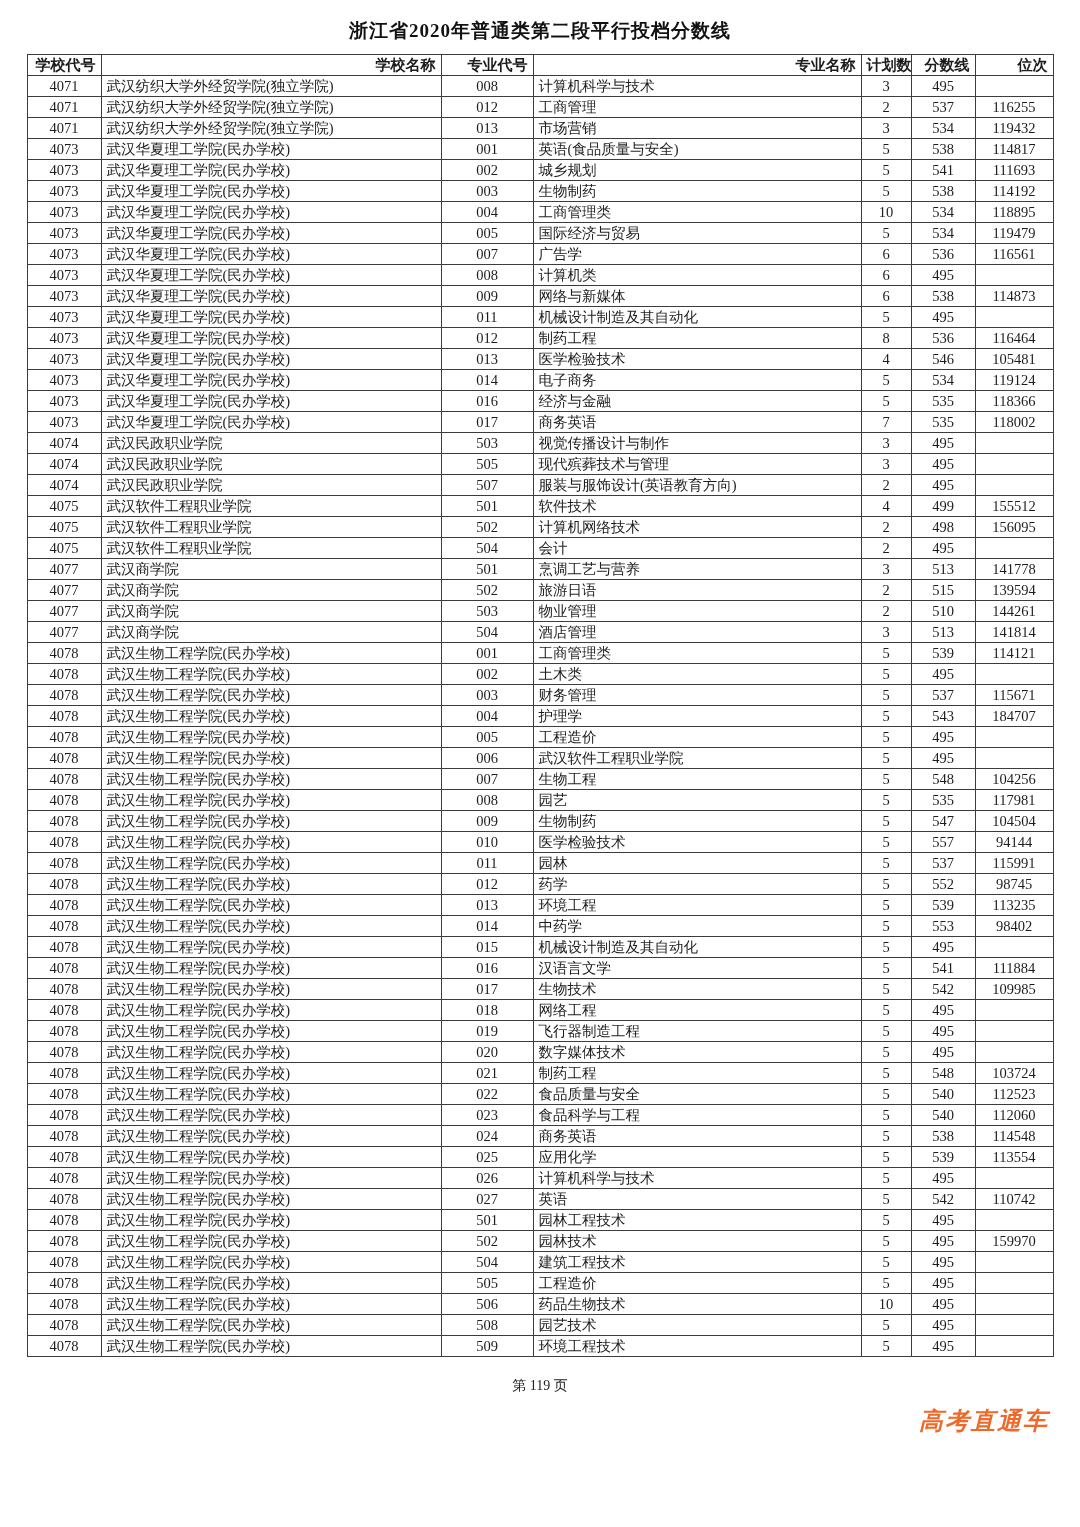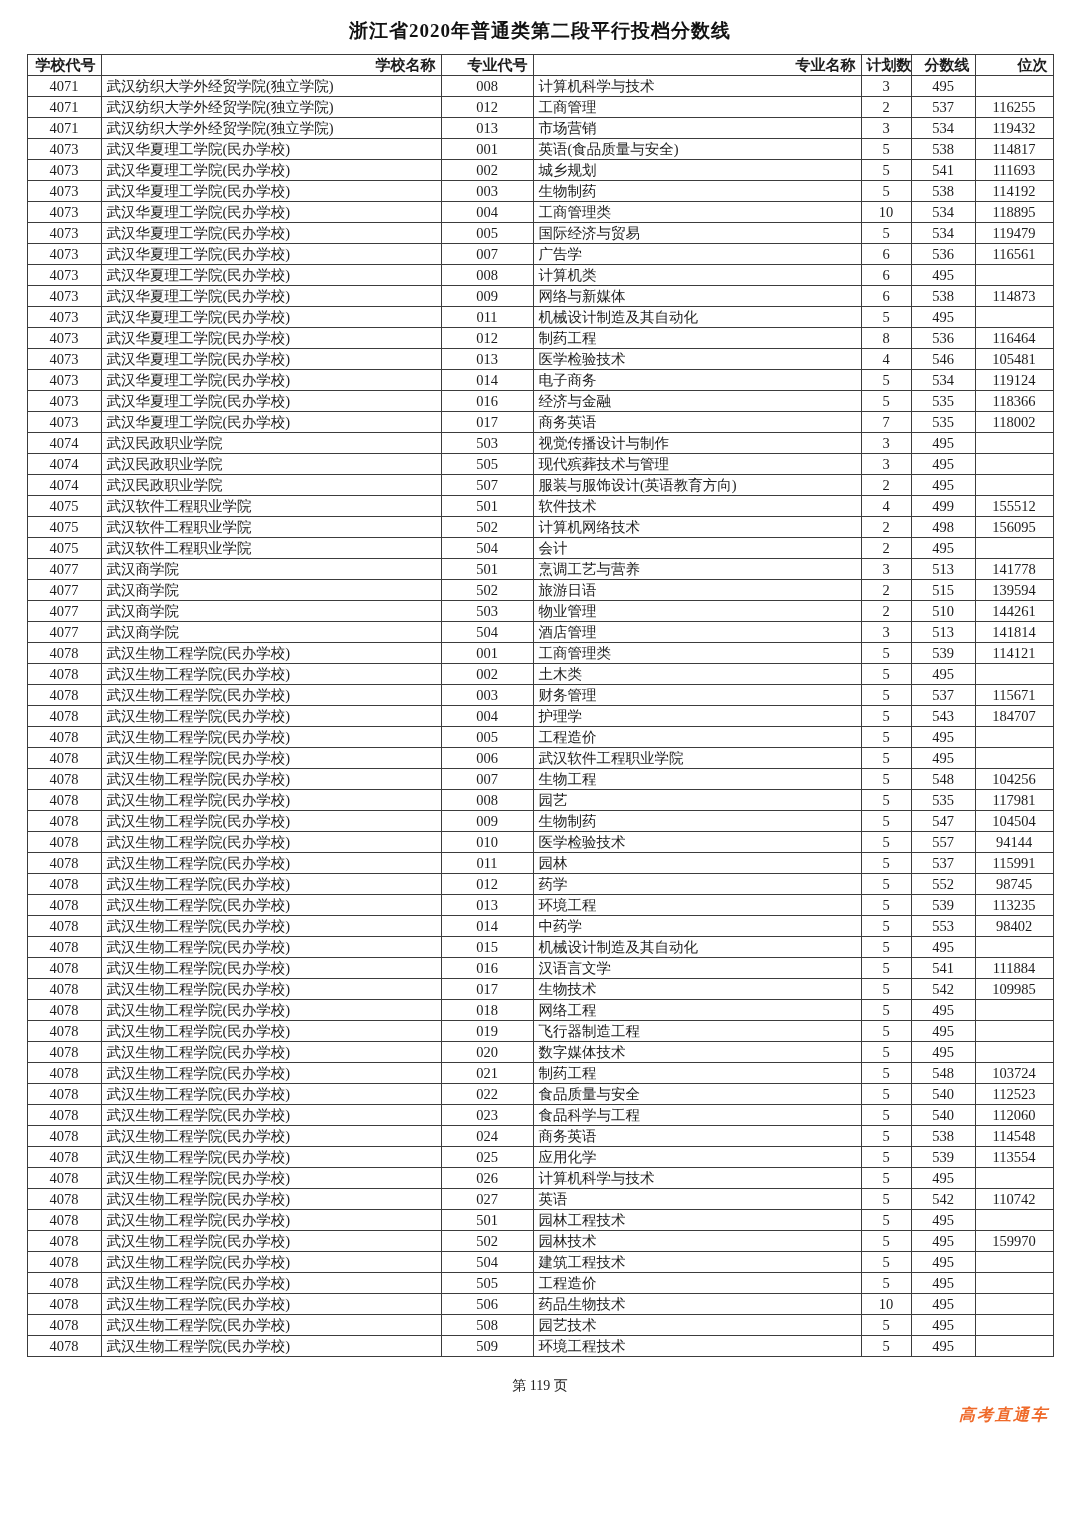--- a/index.html
+++ b/index.html
@@ -27,21 +27,21 @@
   .footer{
     position:relative;width:1026px;margin:14px auto 0 auto;height:70px;
   }
   .page-number{
     position:absolute;left:0;right:0;top:6px;text-align:center;
     font-size:14px;color:#222;
   }
   .watermark{
     position:absolute;right:4px;top:34px;
     font-family:"Liberation Sans","DejaVu Sans",sans-serif;
-    font-size:16px;font-weight:700;font-style:italic;
+    font-size:24px;font-weight:700;font-style:italic;
     letter-spacing:2px;
   }
 </style>
 </head>
 <body>
 
 <div class="page">
   <h1 class="title">浙江省2020年普通类第二段平行投档分数线</h1>
 
   <table class="score-table">

